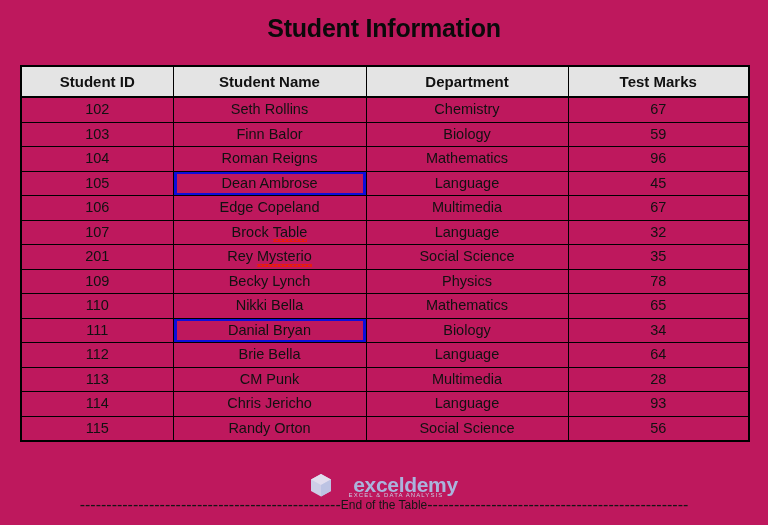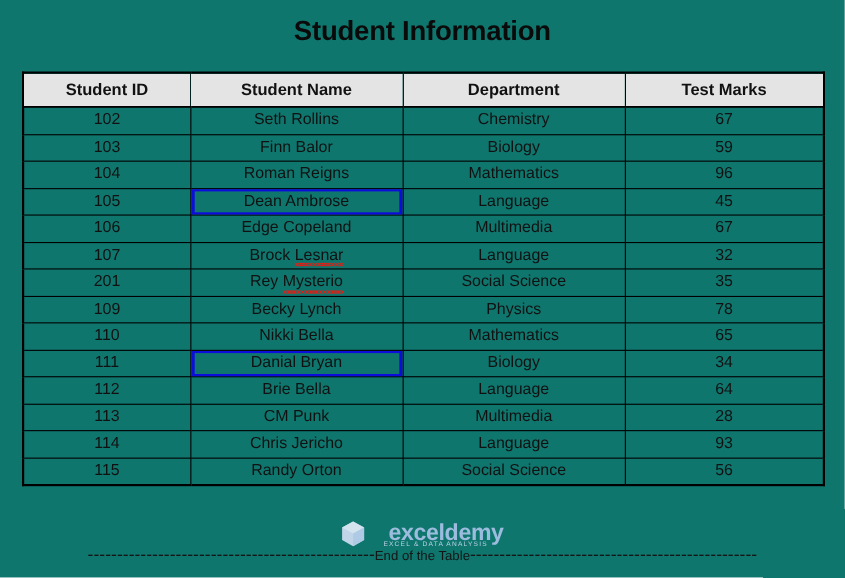--- a/index.html
+++ b/index.html
@@ -10,21 +10,21 @@
     height: 525px;
     background: #ffffff;
     font-family: "Liberation Sans", sans-serif;
     overflow: hidden;
   }
 
   .page {
     position: relative;
     width: 768px;
     height: 525px;
-    background: #0f766e;
+    background: #be185d;
   }
 
   
   .title {
     position: absolute;
     top: 14px;
     left: 0;
     width: 768px;
     text-align: center;
     font-size: 25px;
@@ -229,21 +229,21 @@
             <td>45</td>
           </tr>
           <tr>
             <td>106</td>
             <td>Edge Copeland</td>
             <td>Multimedia</td>
             <td>67</td>
           </tr>
           <tr>
             <td>107</td>
-            <td><span>Brock </span><span class="squiggle">Lesnar</span></td>
+            <td><span>Brock </span><span class="squiggle">Table</span></td>
             <td>Language</td>
             <td>32</td>
           </tr>
           <tr>
             <td>201</td>
             <td><span>Rey </span><span class="squiggle">Mysterio</span></td>
             <td>Social Science</td>
             <td>35</td>
           </tr>
           <tr>

